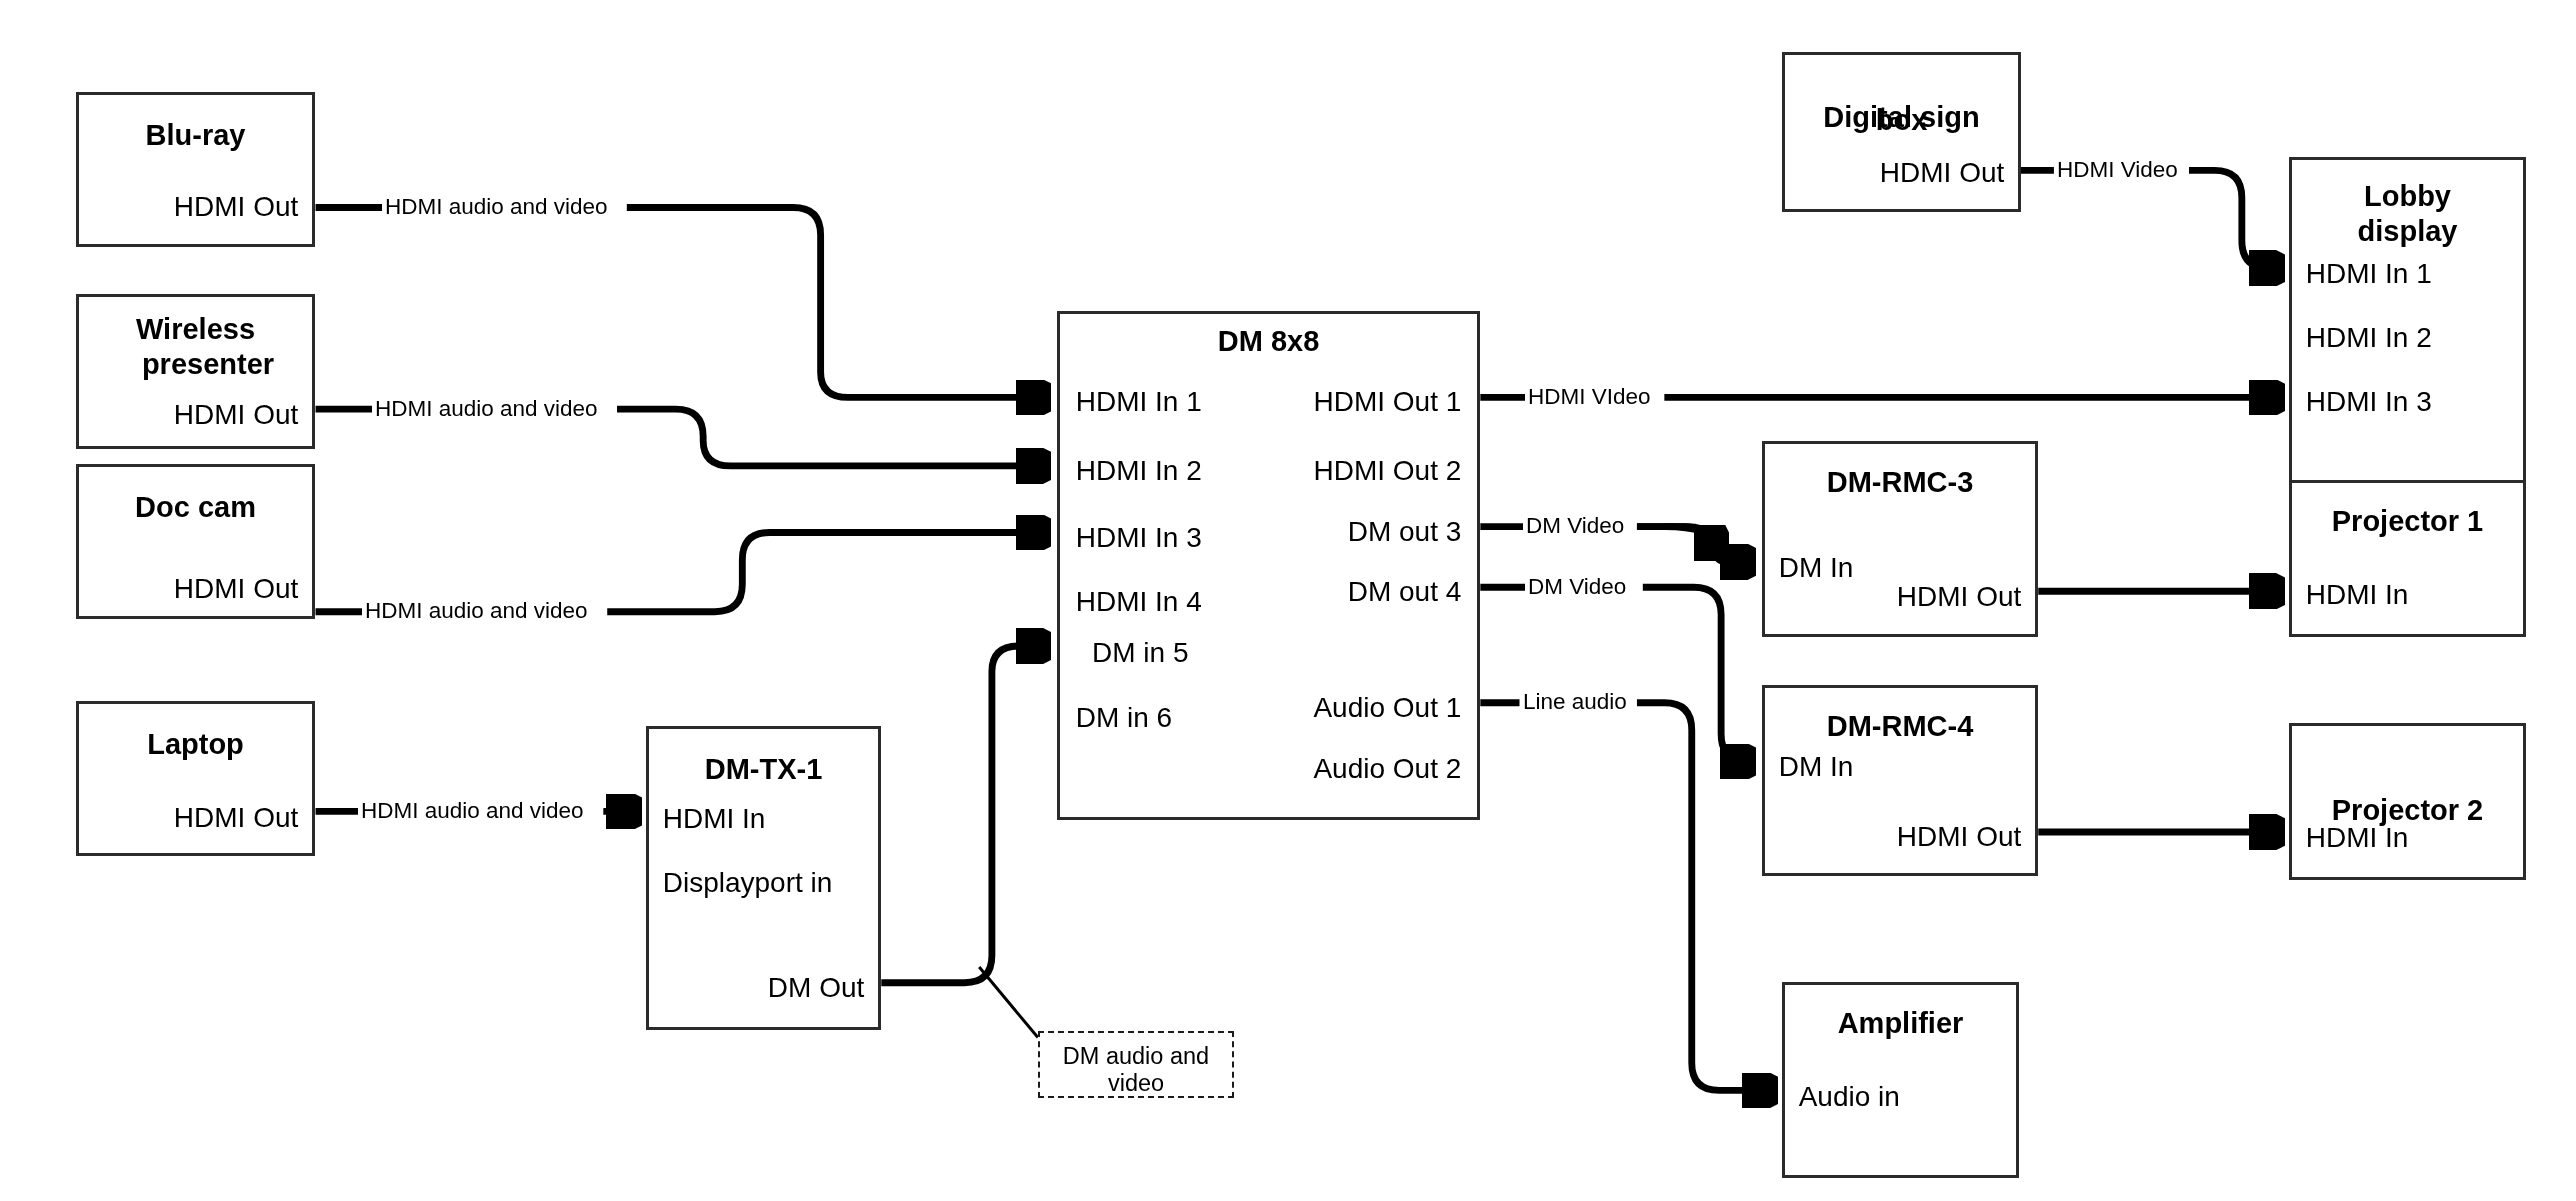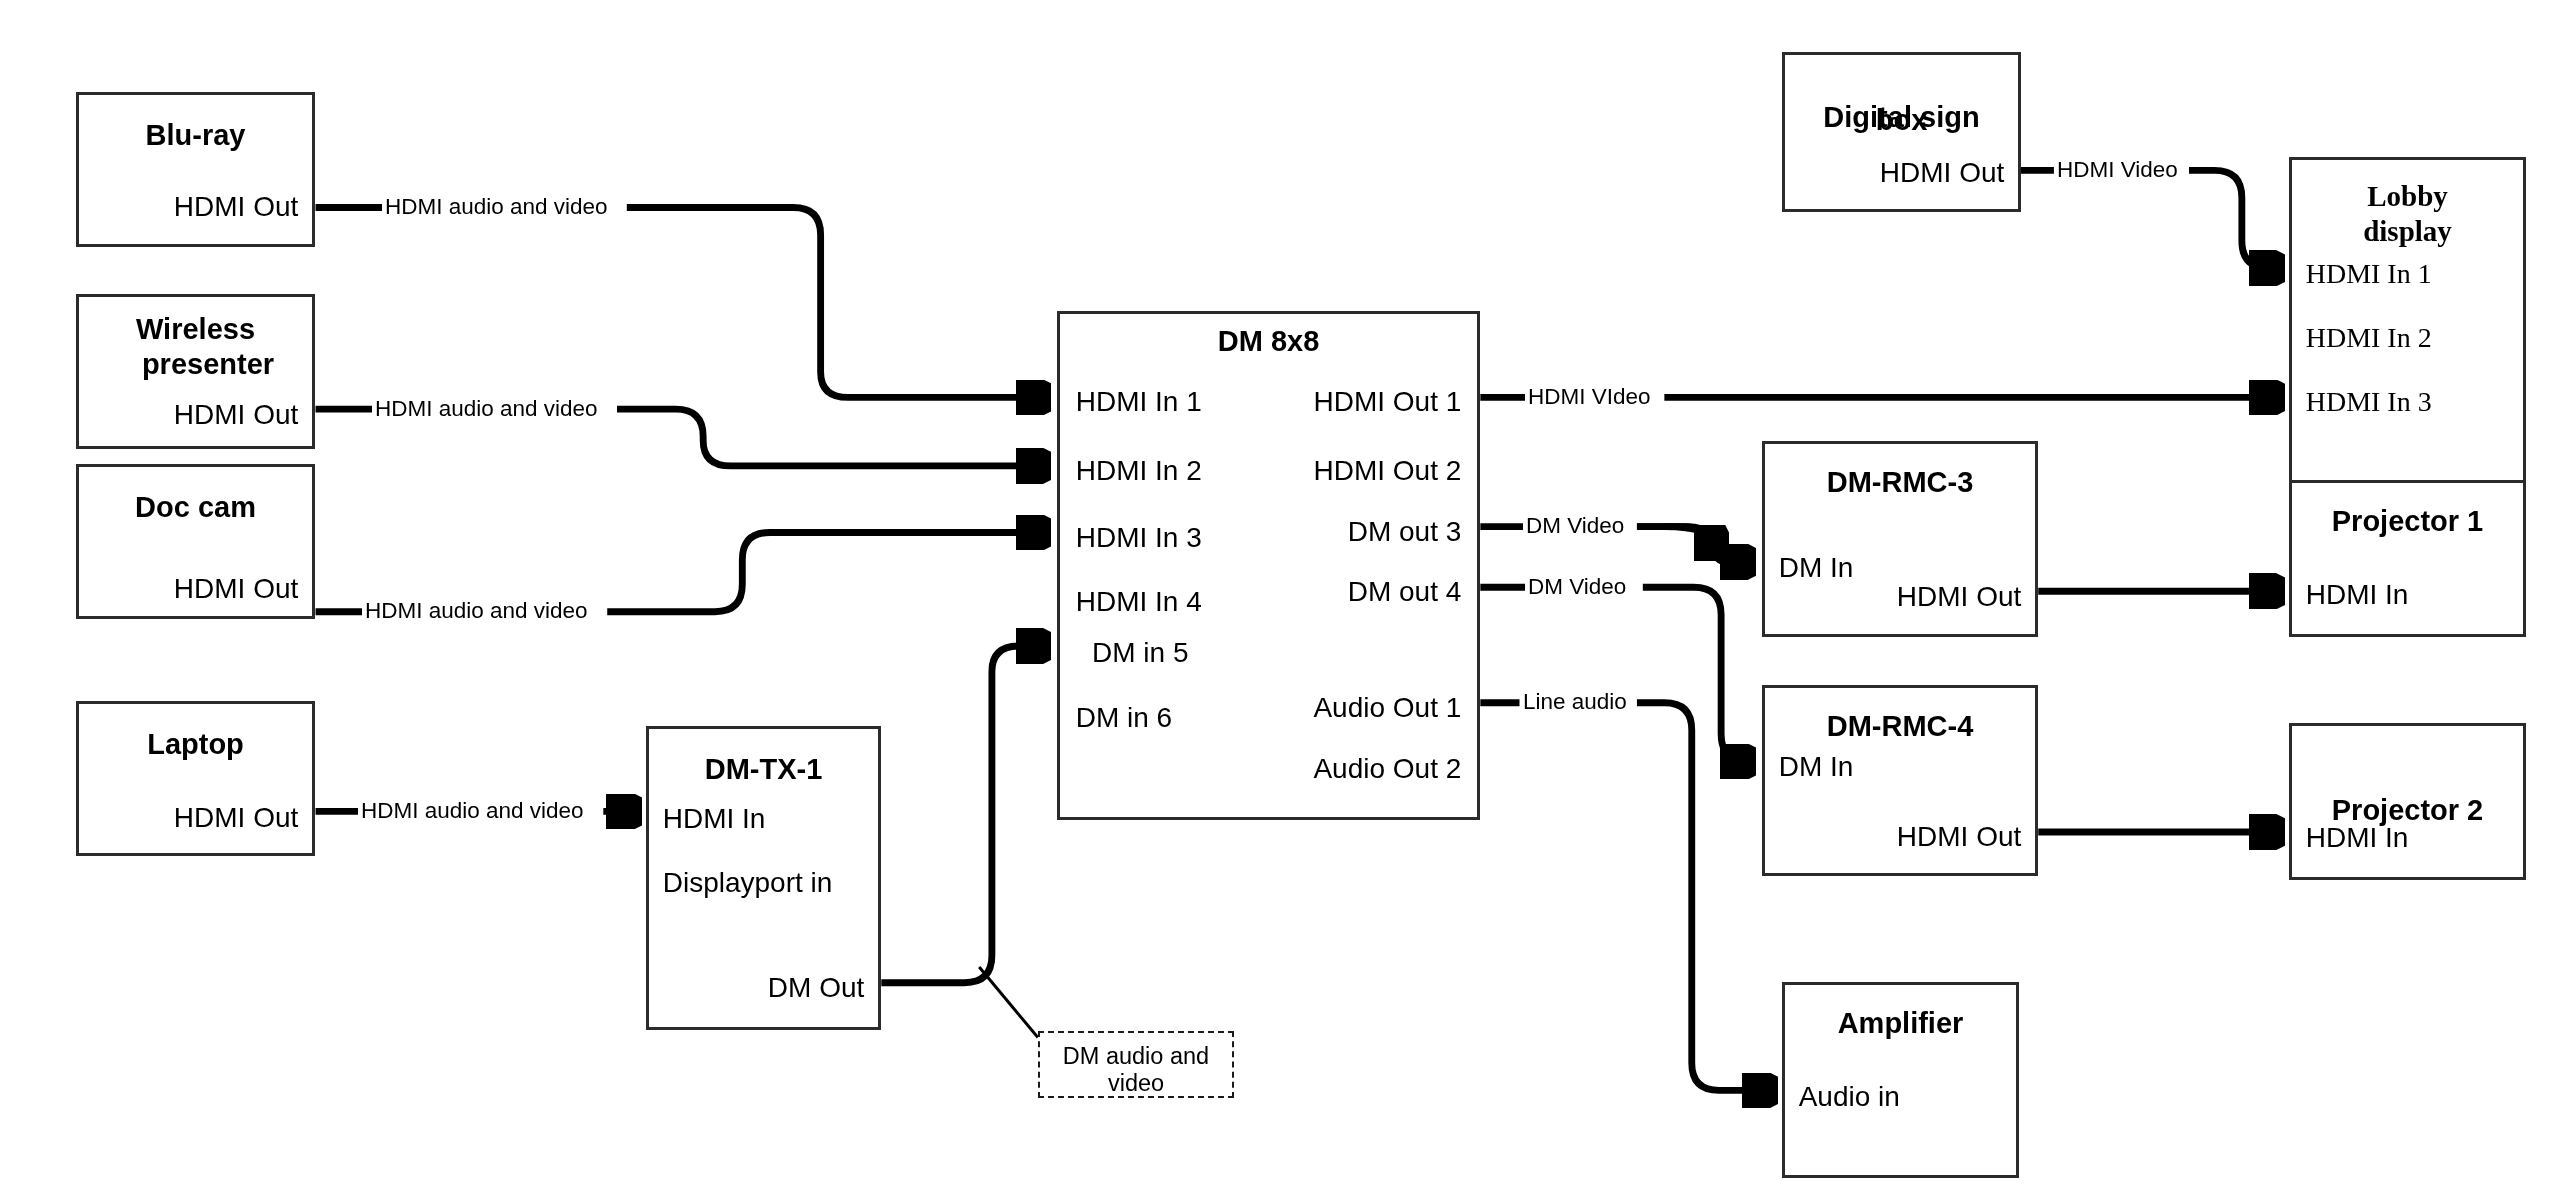--- a/index.html
+++ b/index.html
@@ -173,21 +173,21 @@
     <div class="port right" style="right:15.7px; top:380px;">Audio Out 1</div>
     <div class="port right" style="right:15.7px; top:441px;">Audio Out 2</div>
   </div>
 
   <div class="node" style="left:1782px; top:52px; width:239px; height:160px;">
     <div class="node-title" style="top:6px;margin-top:40px;">Digital sign</div>
     <div class="node-title" style="top:49px;">box</div>
     <div class="port right" style="right:13.7px; top:104px;">HDMI Out</div>
   </div>
 
-  <div class="node" style="left:2289px; top:157px; width:237px; height:346px;font-family:Liberation Serif, serif;">
+  <div class="node" style="left:2289px; top:157px; width:237px; height:346px;">
     <div class="node-title" style="top:19.6px;">Lobby</div>
     <div class="node-title" style="top:55px;">display</div>
     <div class="port left" style="left:13.7px; top:100px;">HDMI In 1</div>
     <div class="port left" style="left:13.7px; top:164px;">HDMI In 2</div>
     <div class="port left" style="left:13.7px; top:228px;">HDMI In 3</div>
   </div>
 
   <div class="node" style="left:1762px; top:441px; width:276px; height:196px;">
     <div class="node-title" style="top:21.5px;">DM-RMC-3</div>
     <div class="port left" style="left:13.7px; top:110px;">DM In</div>

